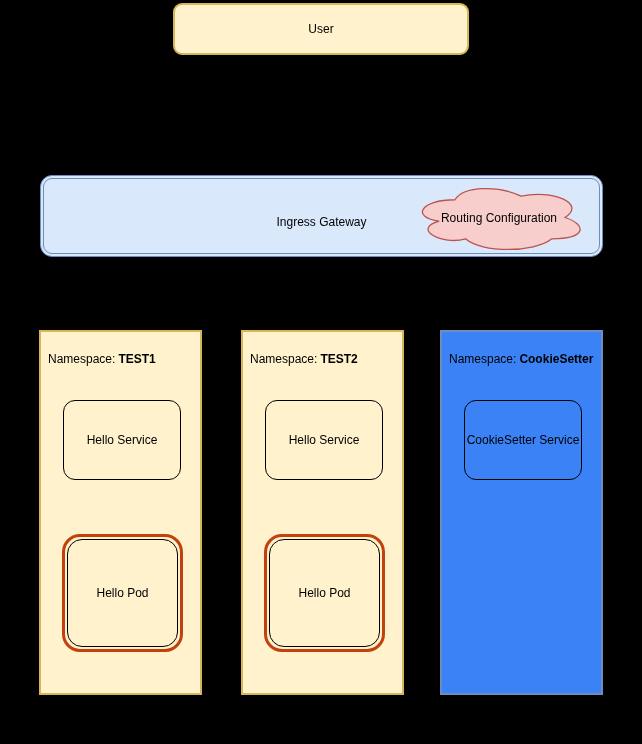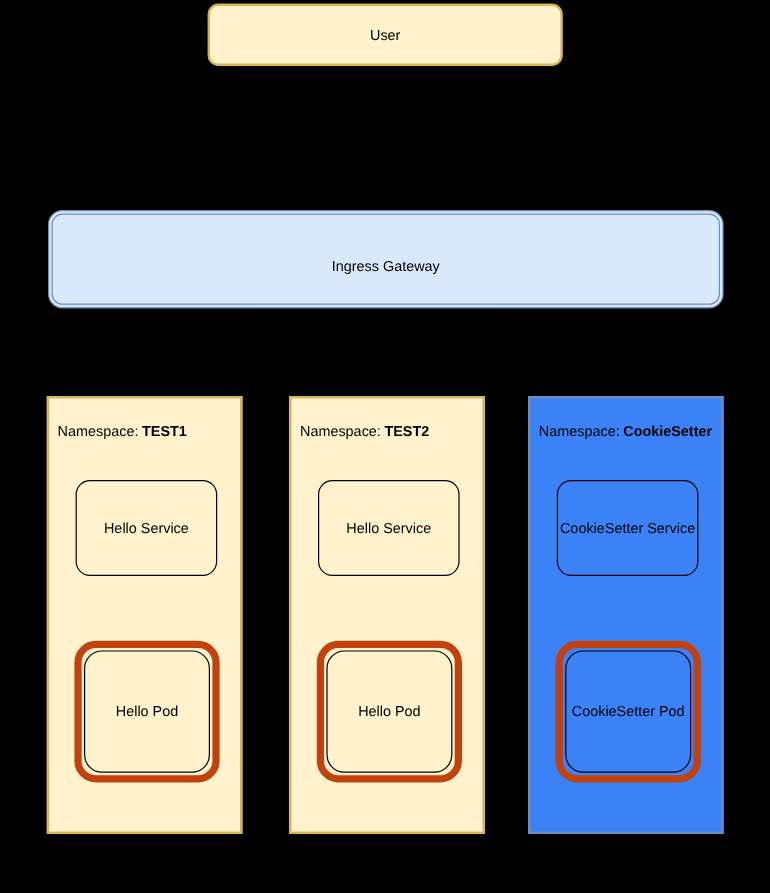--- a/index.html
+++ b/index.html
@@ -118,21 +118,21 @@
   .service-box .shape-label {
     position: absolute;
     inset: 0;
   }
 
   
   .pod-box {
     position: absolute;
     left: 21px; top: 202px;
     width: 121px; height: 118px;
-    border: 6px solid #c2410c;
+    border: 3px solid #c2410c;
     border-radius: 18px;
     box-sizing: border-box;
   }
   .pod-box::before {
     content: "";
     position: absolute;
     inset: 2px;
     border: 1px solid #000000;
     border-radius: 15px;
     pointer-events: none;
@@ -148,20 +148,32 @@
 <div id="canvas">
 
   <div class="user-box">
     <div class="shape-label" style="position:absolute;inset:0;">User</div>
   </div>
 
   <div class="ingress-box">
     <div class="shape-label">Ingress Gateway</div>
   </div>
 
+  <div class="cloud-wrap">
+    <svg viewBox="0 0 100 60" preserveAspectRatio="none">
+      <path d="M 25 15
+               C 5 15 0 30 16 33
+               C 0 39.6 18 54 31 48
+               C 40 60 70 60 80 48
+               C 100 48 100 36 87.5 30
+               C 100 18 80 6 62.5 12
+               C 50 3 30 3 25 15 Z" fill="#F8CECC" stroke="#B85450" stroke-width="1.3" vector-effect="non-scaling-stroke"></path>
+    </svg>
+    <div class="shape-label">Routing Configuration</div>
+  </div>
 
   <div class="namespace yellow ns-test1">
     <div class="ns-label">
       <span>Namespace:</span><span class="ns-name">TEST1</span>
     </div>
     <div class="service-box">
       <div class="shape-label">Hello Service</div>
     </div>
     <div class="pod-box">
       <div class="shape-label">Hello Pod</div>
@@ -180,18 +192,15 @@
     </div>
   </div>
 
   <div class="namespace blue ns-cookiesetter">
     <div class="ns-label">
       <span>Namespace:</span><span class="ns-name">CookieSetter</span>
     </div>
     <div class="service-box">
       <div class="shape-label">CookieSetter Service</div>
     </div>
-    <div class="pod-box">
-      <div class="shape-label">CookieSetter Pod</div>
-    </div>
   </div>
 
 </div>
 
 </body></html>

